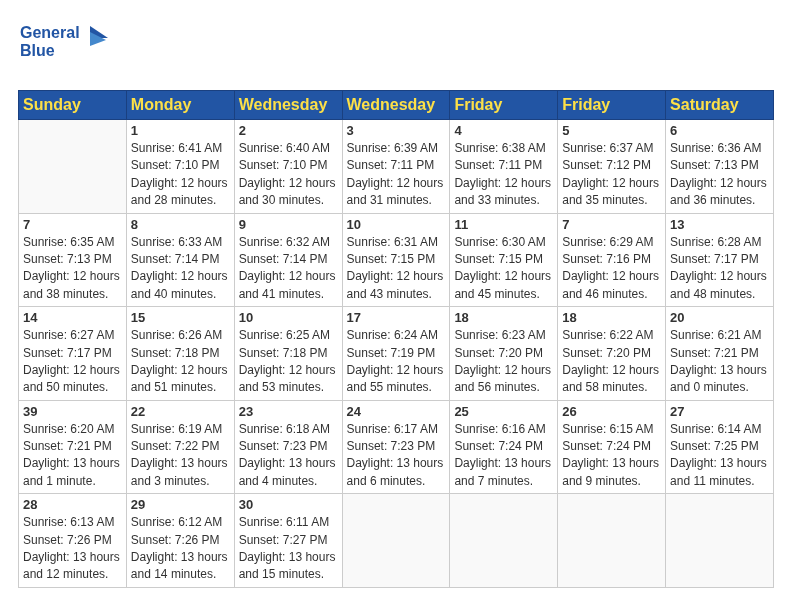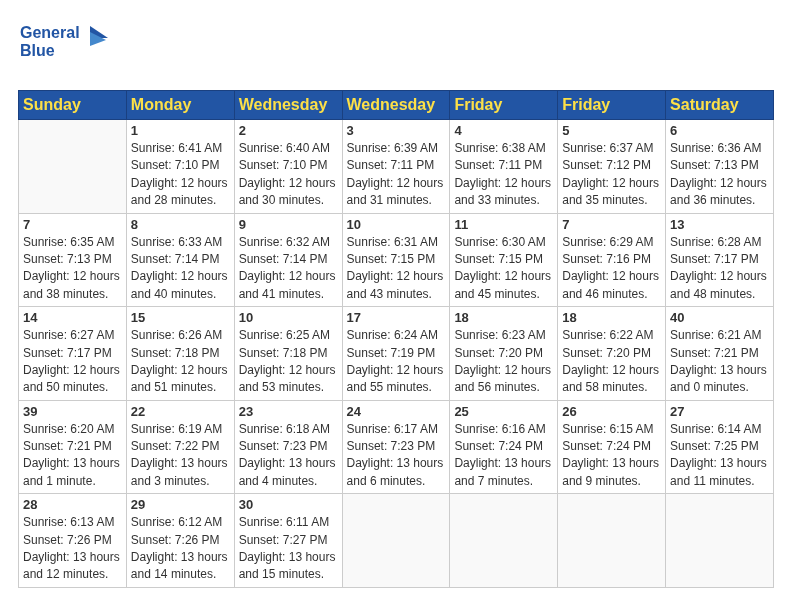--- a/index.html
+++ b/index.html
@@ -190,21 +190,21 @@
           </td>
           <td>
             <span class="day-number">18</span>
             <div class="day-info">Sunrise: 6:23 AM<br>Sunset: 7:20 PM<br>Daylight: 12 hours<br>and 56 minutes.</div>
           </td>
           <td>
             <span class="day-number">18</span>
             <div class="day-info">Sunrise: 6:22 AM<br>Sunset: 7:20 PM<br>Daylight: 12 hours<br>and 58 minutes.</div>
           </td>
           <td>
-            <span class="day-number">40</span>
+            <span class="day-number">20</span>
             <div class="day-info">Sunrise: 6:21 AM<br>Sunset: 7:21 PM<br>Daylight: 13 hours<br>and 0 minutes.</div>
           </td>
         </tr>
         <tr>
           <td>
             <span class="day-number">39</span>
             <div class="day-info">Sunrise: 6:20 AM<br>Sunset: 7:21 PM<br>Daylight: 13 hours<br>and 1 minute.</div>
           </td>
           <td>
             <span class="day-number">22</span>

